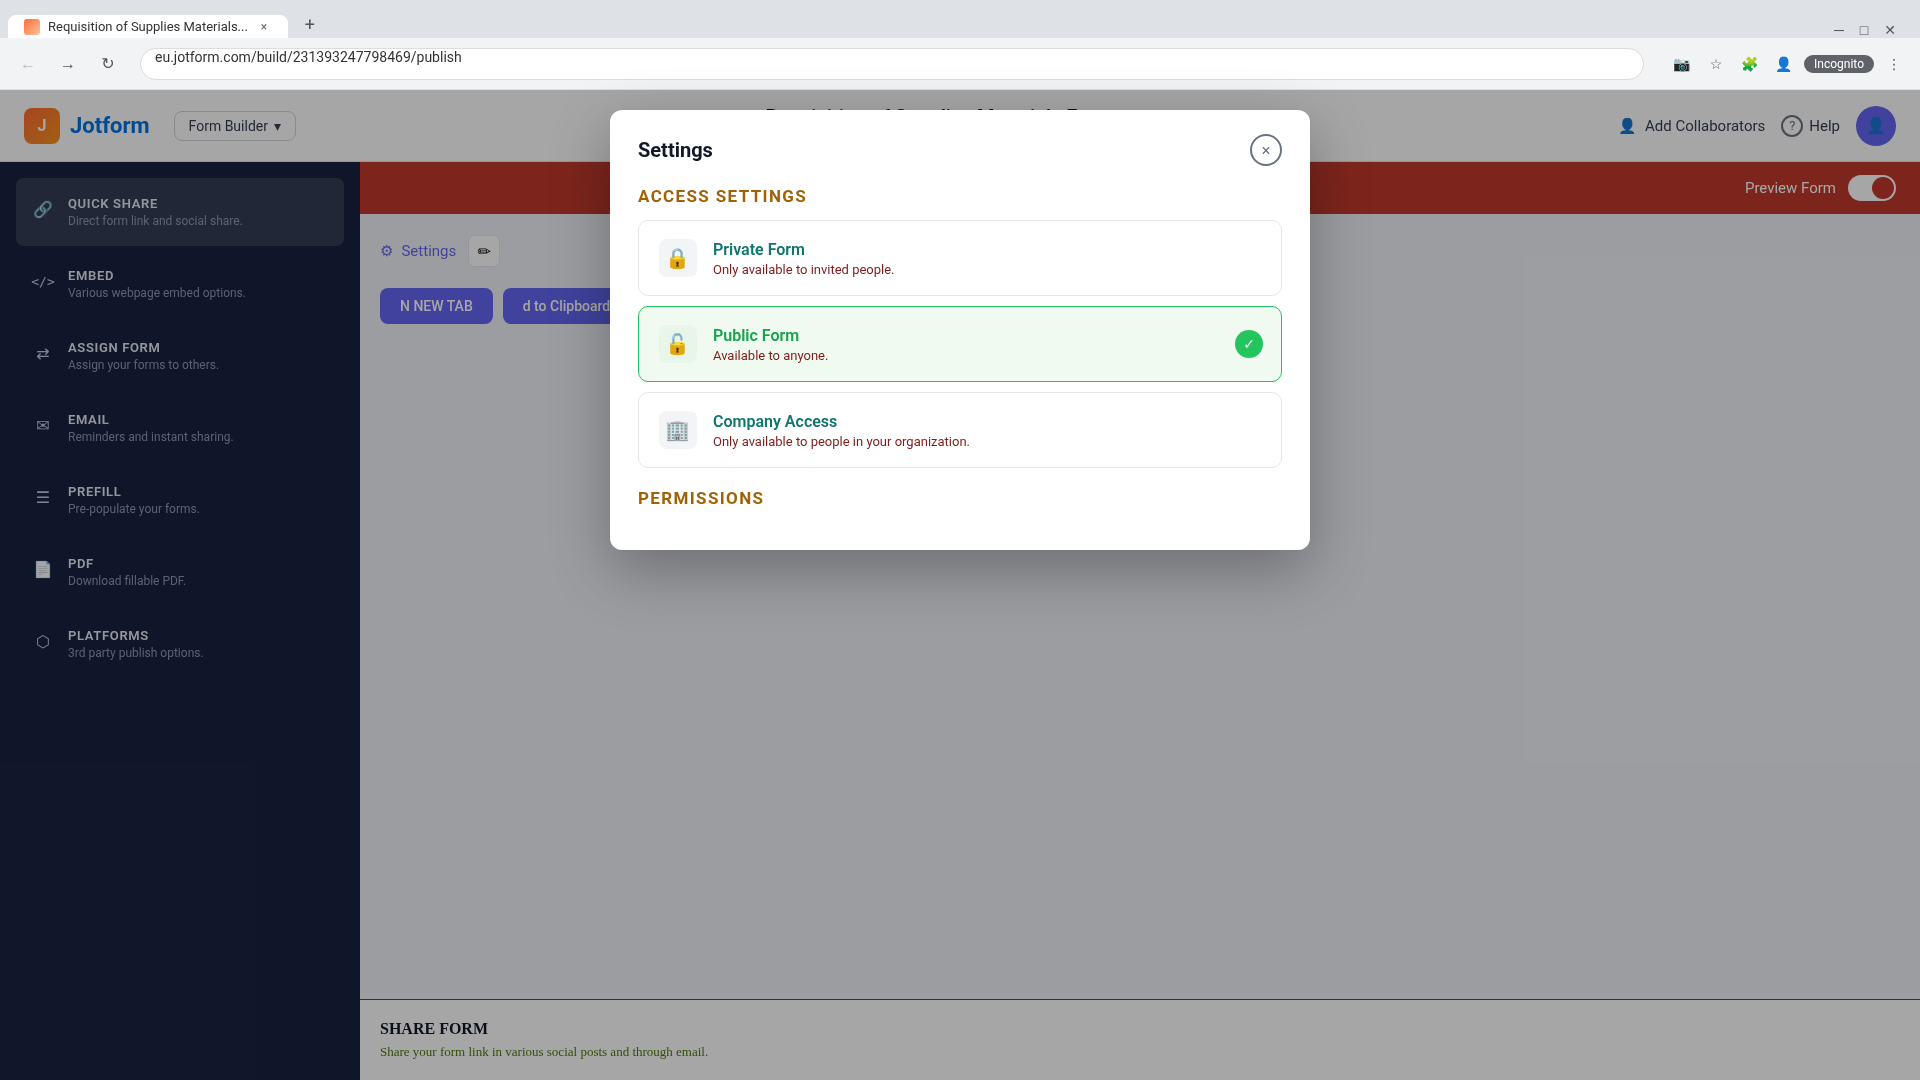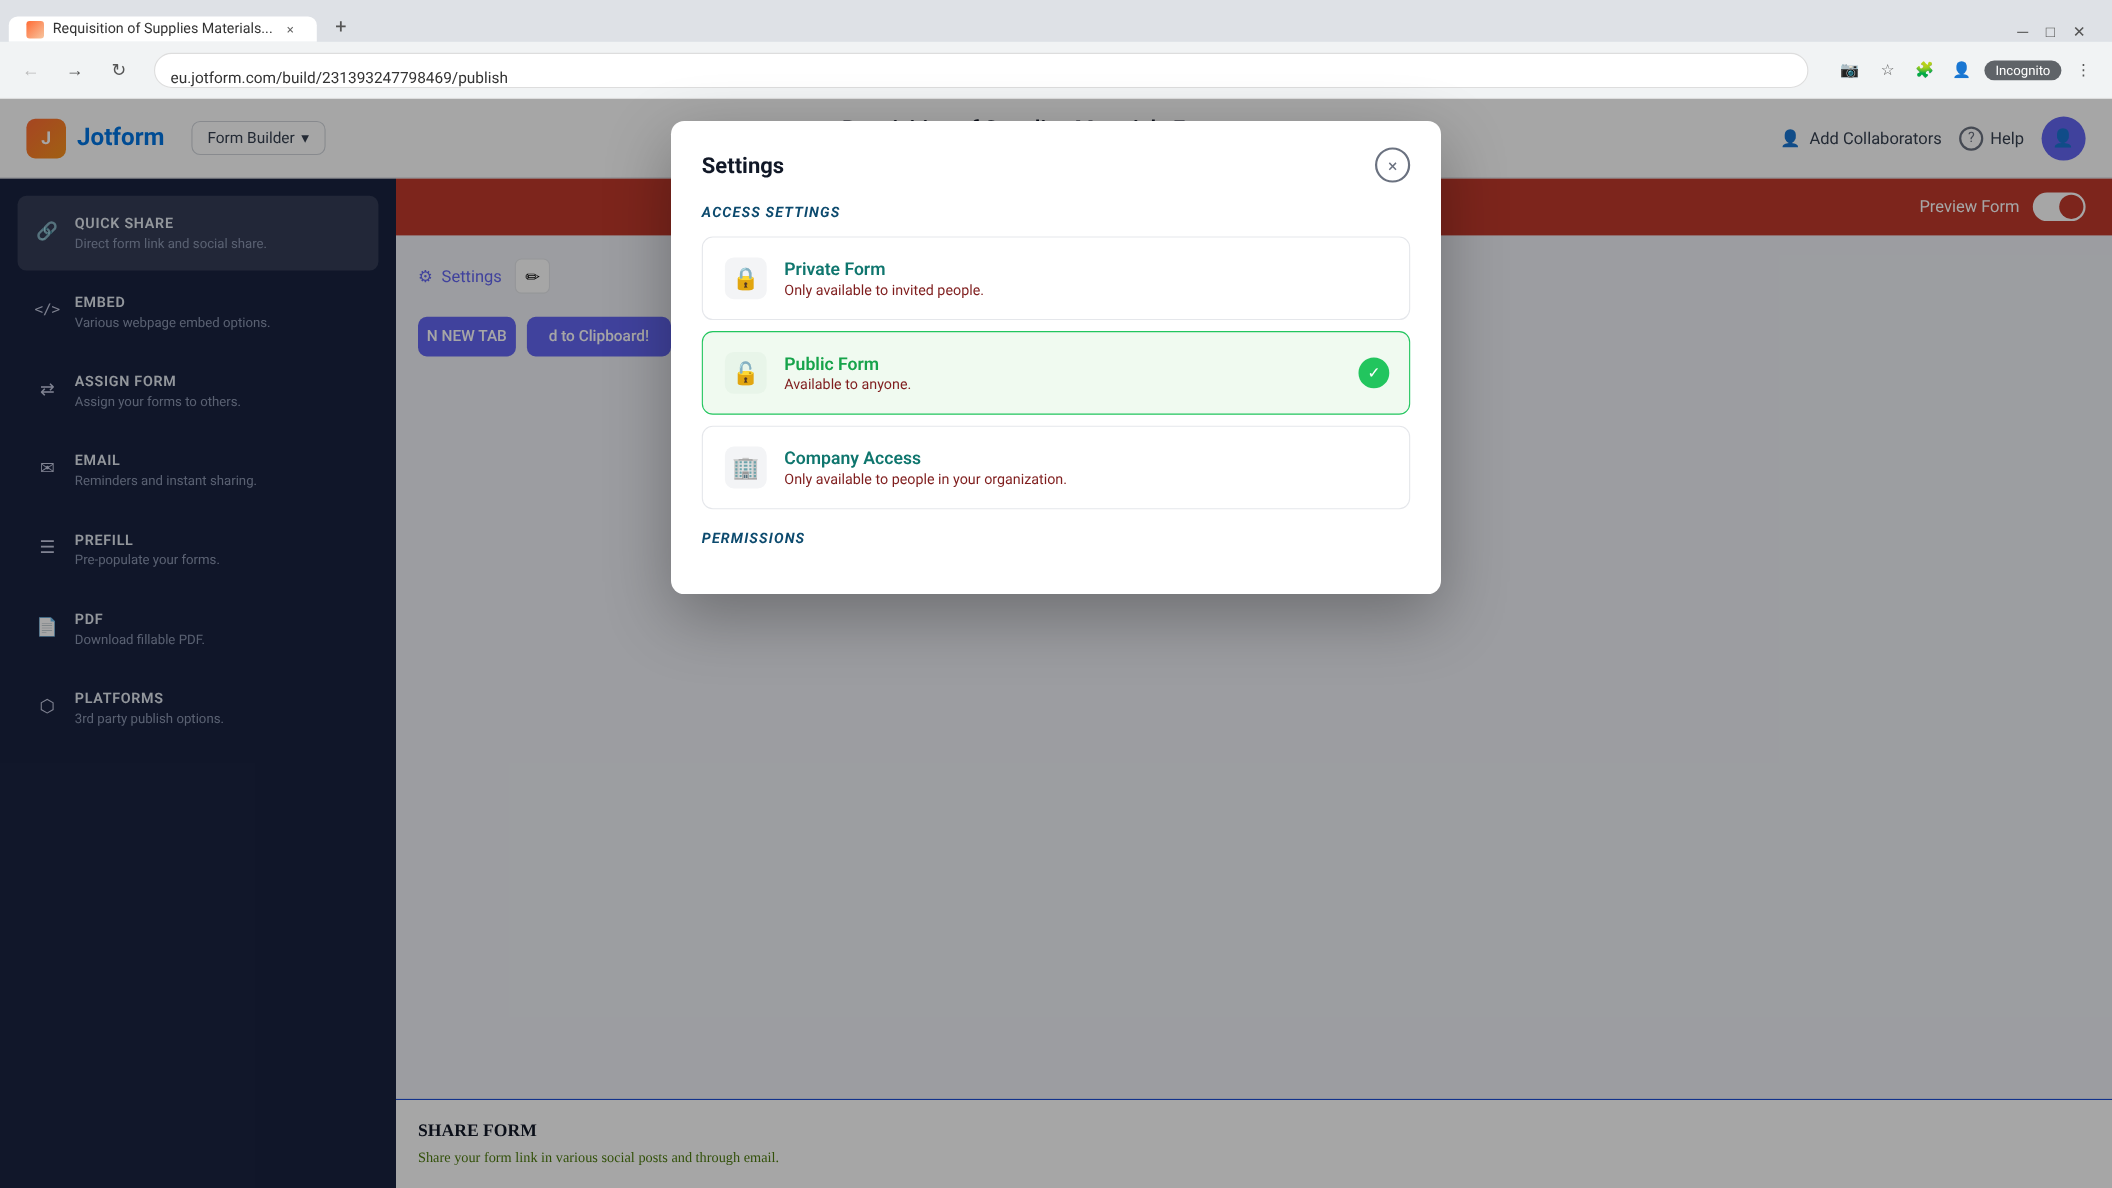--- a/index.html
+++ b/index.html
@@ -9,21 +9,21 @@
     .browser-chrome { background: #dee1e6; width: 100%; height: 90px; display: flex; flex-direction: column; }
     .browser-tab-bar { background: #dee1e6; height: 38px; display: flex; align-items: flex-end; padding: 0 8px; gap: 4px; }
     .browser-tab { background: #fff; border-radius: 8px 8px 0 0; padding: 0 16px; height: 23px; display: flex; align-items: center; gap: 8px; font-size: 13px; color: #333; min-width: 200px; }
     .browser-tab .tab-favicon { width: 16px; height: 16px; background: linear-gradient(135deg, #ff6b35, #f7c59f); border-radius: 3px; flex-shrink: 0; }
     .browser-tab .tab-title { flex: 1; overflow: hidden; text-overflow: ellipsis; white-space: nowrap; }
     .browser-tab .tab-close { width: 16px; height: 16px; display: flex; align-items: center; justify-content: center; border-radius: 50%; cursor: pointer; font-size: 12px; color: #666; }
     .browser-tab-new { width: 28px; height: 28px; display: flex; align-items: center; justify-content: center; border-radius: 50%; cursor: pointer; font-size: 18px; color: #555; margin-left: 4px; }
     .browser-controls { background: #f1f3f4; height: 52px; display: flex; align-items: center; padding: 0 12px; gap: 8px; border-bottom: 1px solid #ddd; }
     .nav-btn { width: 32px; height: 32px; border-radius: 50%; display: flex; align-items: center; justify-content: center; cursor: pointer; color: #555; font-size: 16px; }
     .nav-btn.disabled { color: #bbb; cursor: default; }
-    .address-bar { flex: 1; height: 32px; background: #fff; border-radius: 16px; display: flex; align-items: flex-end; padding: 0 14px; font-size: 14px; color: #333; border: 1px solid #ddd; margin: 0 8px; }
+    .address-bar { flex: 1; height: 32px; background: #fff; border-radius: 16px; display: flex; align-items: flex-start; padding: 0 14px; font-size: 14px; color: #333; border: 1px solid #ddd; margin: 0 8px; }
     .browser-actions { display: flex; align-items: center; gap: 6px; margin-left: 8px; }
     .browser-action-btn { width: 28px; height: 28px; display: flex; align-items: center; justify-content: center; border-radius: 50%; cursor: pointer; color: #555; font-size: 14px; }
     .incognito-badge { background: #5f6368; color: white; border-radius: 12px; padding: 2px 10px; font-size: 12px; }
 
     
     .app-container { width: 100%; height: calc(1080px - 90px); display: flex; flex-direction: column; position: relative; background: #f5f6fa; }
 
     
     .app-header { background: #fff; height: 72px; display: flex; align-items: center; padding: 0 24px; border-bottom: 1px solid #e5e7eb; gap: 16px; z-index: 10; }
     .jotform-logo { display: flex; align-items: center; gap: 10px; font-size: 22px; font-weight: 700; color: #0075e3; }
@@ -52,36 +52,36 @@
     .preview-bar { background: #c0392b; height: 52px; display: flex; align-items: center; justify-content: flex-end; padding: 0 24px; gap: 12px; }
     .preview-label { font-size: 15px; color: white; }
     .toggle-switch { width: 48px; height: 26px; background: #fff; border-radius: 13px; position: relative; cursor: pointer; }
     .toggle-knob { width: 22px; height: 22px; background: #c0392b; border-radius: 50%; position: absolute; top: 2px; right: 2px; }
 
     
     .right-panel { flex: 1; background: #f0f2f7; position: relative; display: flex; flex-direction: column; }
     .right-panel-content { padding: 20px; display: flex; flex-direction: column; gap: 12px; }
     .settings-gear-btn { display: flex; align-items: center; gap: 8px; font-size: 15px; color: #6366f1; cursor: pointer; padding: 8px 0; }
     .edit-btn { width: 32px; height: 32px; border-radius: 6px; background: #fff; display: flex; align-items: center; justify-content: center; border: 1px solid #e5e7eb; cursor: pointer; }
-    .open-new-tab-btn { background: #6366f1; color: white; padding: 10px 8px; border-radius: 8px; font-size: 14px; cursor: pointer; font-weight: 500; }
+    .open-new-tab-btn { background: #6366f1; color: white; padding: 10px 20px; border-radius: 8px; font-size: 14px; cursor: pointer; font-weight: 500; }
     .copy-clipboard-btn { background: #6366f1; color: white; padding: 10px 20px; border-radius: 8px; font-size: 14px; cursor: pointer; font-weight: 500; }
 
     
     .share-form-section { padding: 20px; background: #fff; border-top: 1px solid #1d4ed8; font-family: Liberation Serif, serif; }
     .share-form-title { font-size: 16px; font-weight: 700; color: #111827; margin-bottom: 6px; }
     .share-form-desc { font-size: 13px; color: #4d7c0f; }
 
     
     .modal-overlay { position: absolute; top: 0; left: 0; width: 100%; height: 100%; background: rgba(0,0,0,0.35); z-index: 100; display: flex; align-items: flex-start; justify-content: center; padding-top: 20px; }
     .modal { background: #fff; border-radius: 12px; width: 700px; max-height: 580px; overflow-y: auto; box-shadow: 0 20px 60px rgba(0,0,0,0.3); position: relative; }
     .modal-header { padding: 24px 28px 0; display: flex; align-items: center; justify-content: space-between; }
     .modal-title { font-size: 20px; font-weight: 700; color: #111827; }
     .modal-close-btn { width: 32px; height: 32px; border-radius: 50%; border: 2px solid #6b7280; display: flex; align-items: center; justify-content: center; cursor: pointer; color: #6b7280; font-size: 16px; }
     .modal-body { padding: 20px 28px 28px; }
-    .section-heading { font-size: 13px; font-weight: 700; letter-spacing: 0.08em; color: #0c4a6e; margin-bottom: 14px; text-transform: uppercase; font-style: italic; }
+    .section-heading { font-size: 17px; font-weight: 700; letter-spacing: 0.08em; color: #a16207; margin-bottom: 14px; text-transform: uppercase; }
 
     
     .access-option { display: flex; align-items: center; gap: 16px; padding: 18px 20px; border: 1.5px solid #e5e7eb; border-radius: 10px; margin-bottom: 10px; cursor: pointer; position: relative; transition: border-color 0.2s; }
     .access-option.selected { background: #f0faf0; border-color: #22c55e; }
     .access-icon { width: 38px; height: 38px; background: #f3f4f6; border-radius: 8px; display: flex; align-items: center; justify-content: center; font-size: 20px; flex-shrink: 0; }
     .access-option.selected .access-icon { background: #e8f5e9; }
     .access-text .access-title { font-size: 16px; font-weight: 600; color: #0f766e; }
     .access-option.selected .access-text .access-title { color: #16a34a; }
     .access-text .access-desc { font-size: 13px; color: #7f1d1d; margin-top: 3px; }
     .check-icon { width: 28px; height: 28px; background: #22c55e; border-radius: 50%; display: flex; align-items: center; justify-content: center; color: white; font-size: 14px; position: absolute; right: 18px; }

